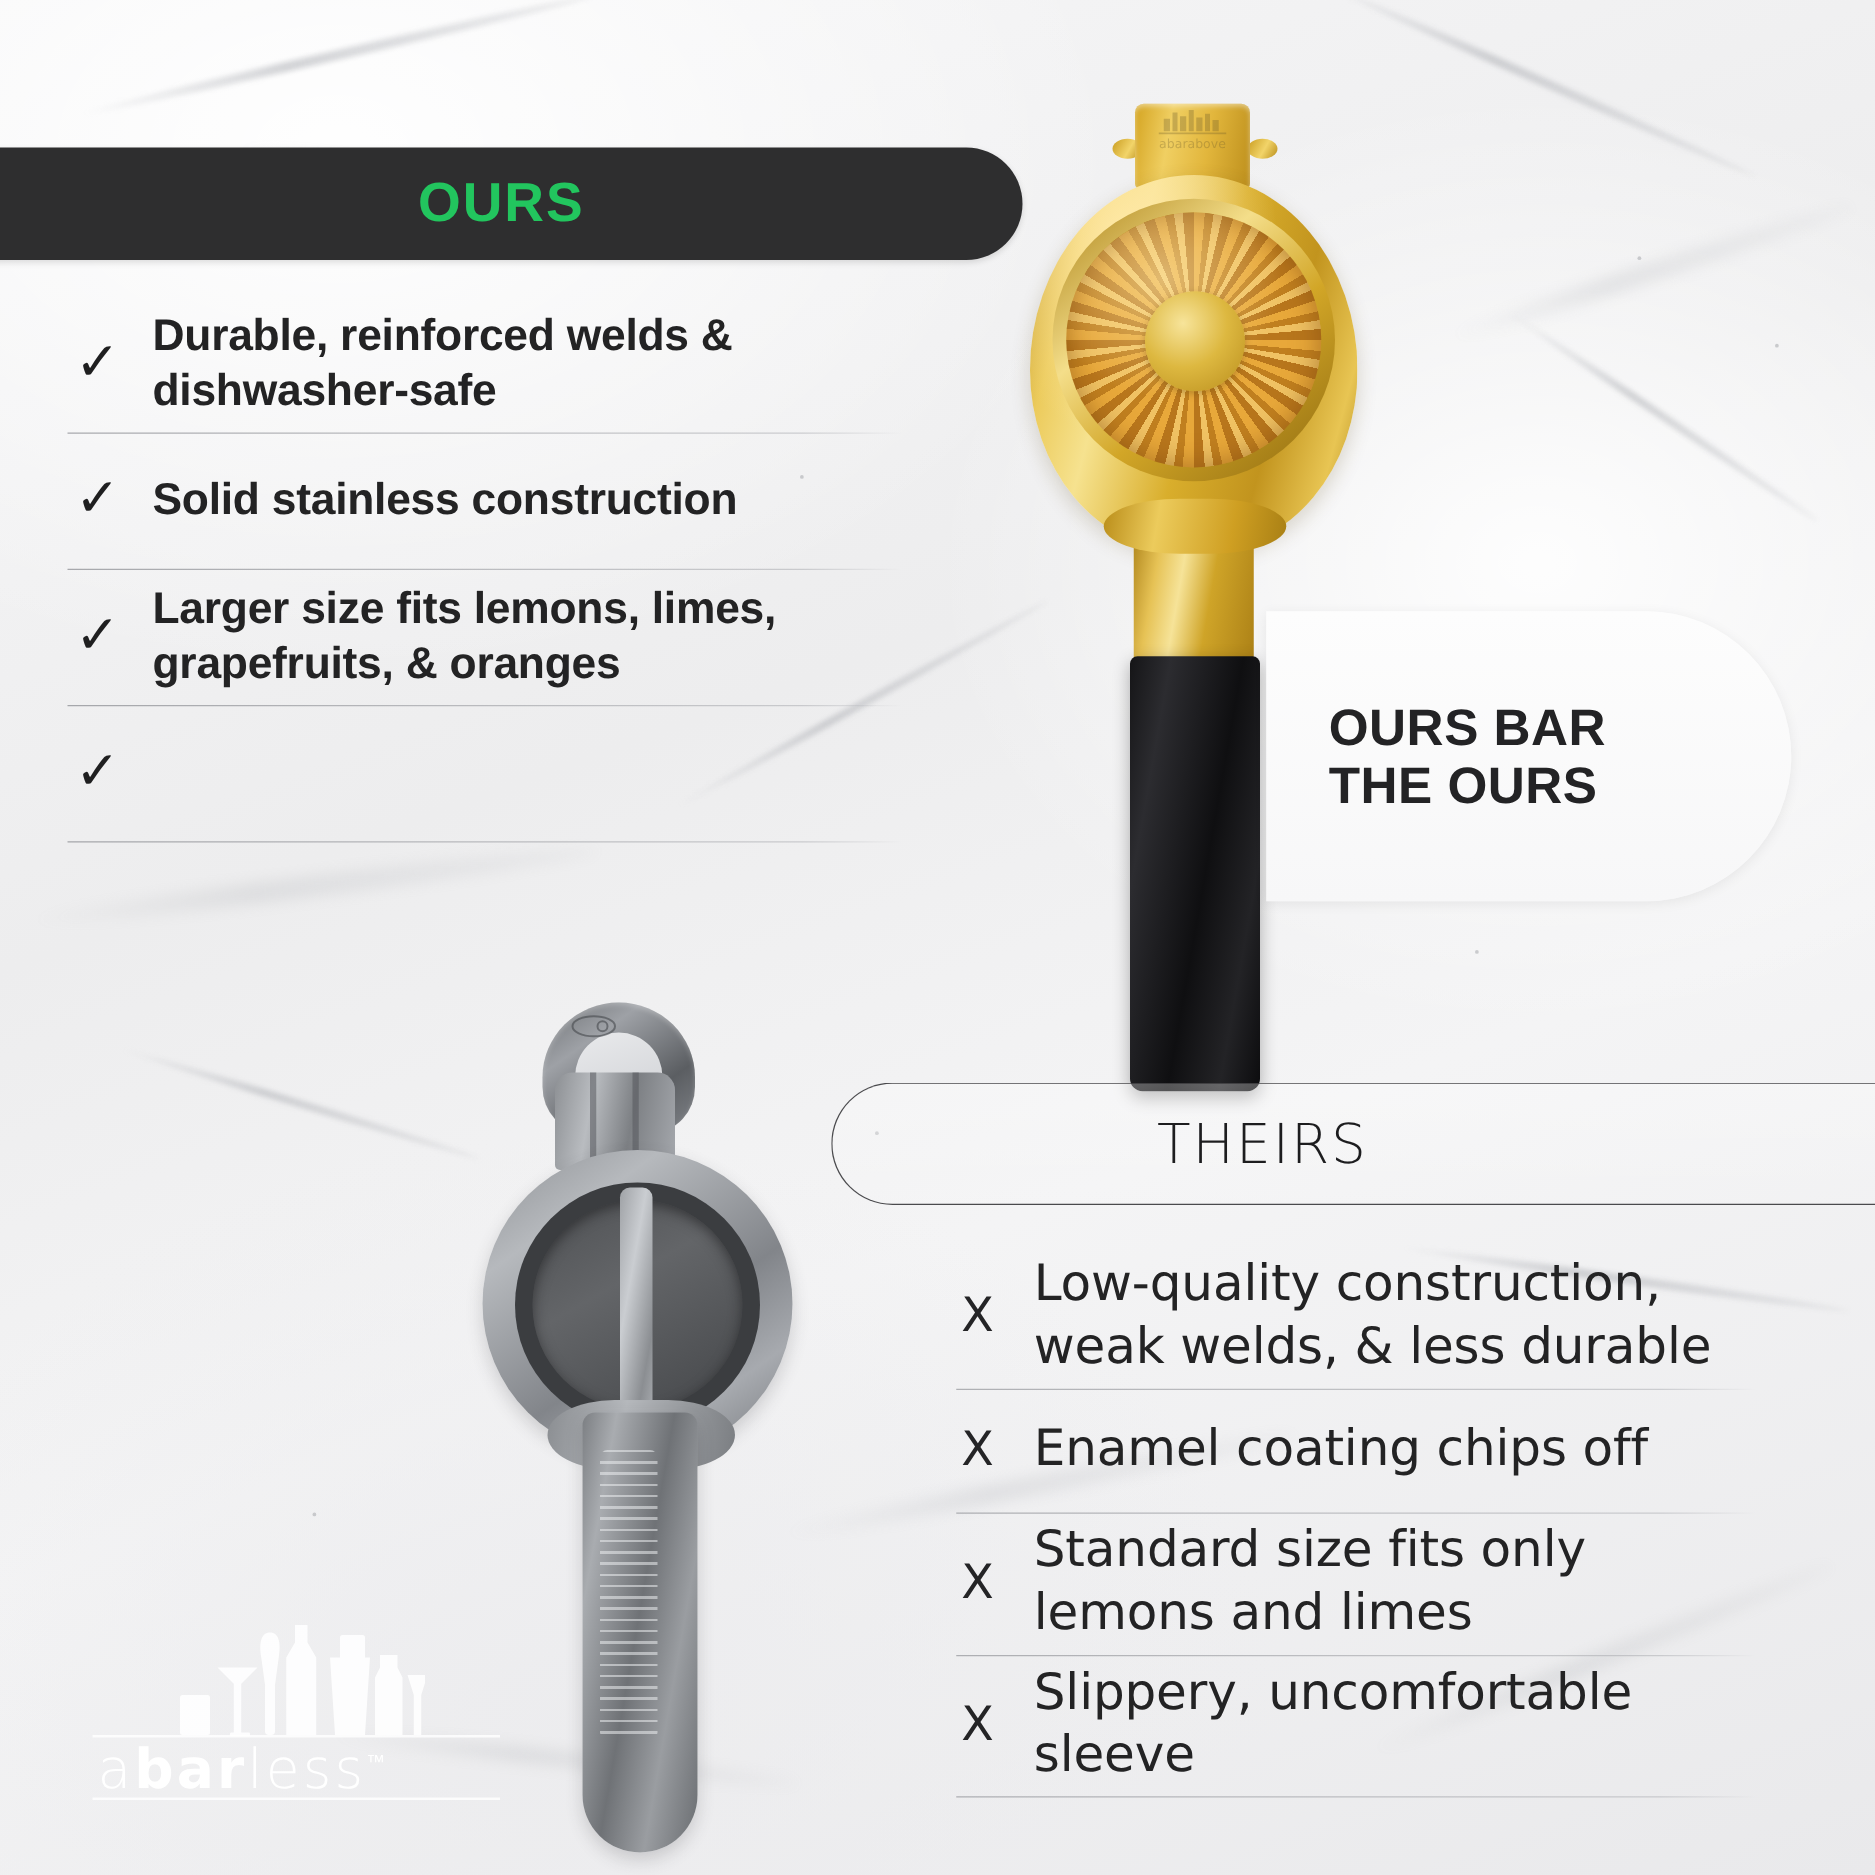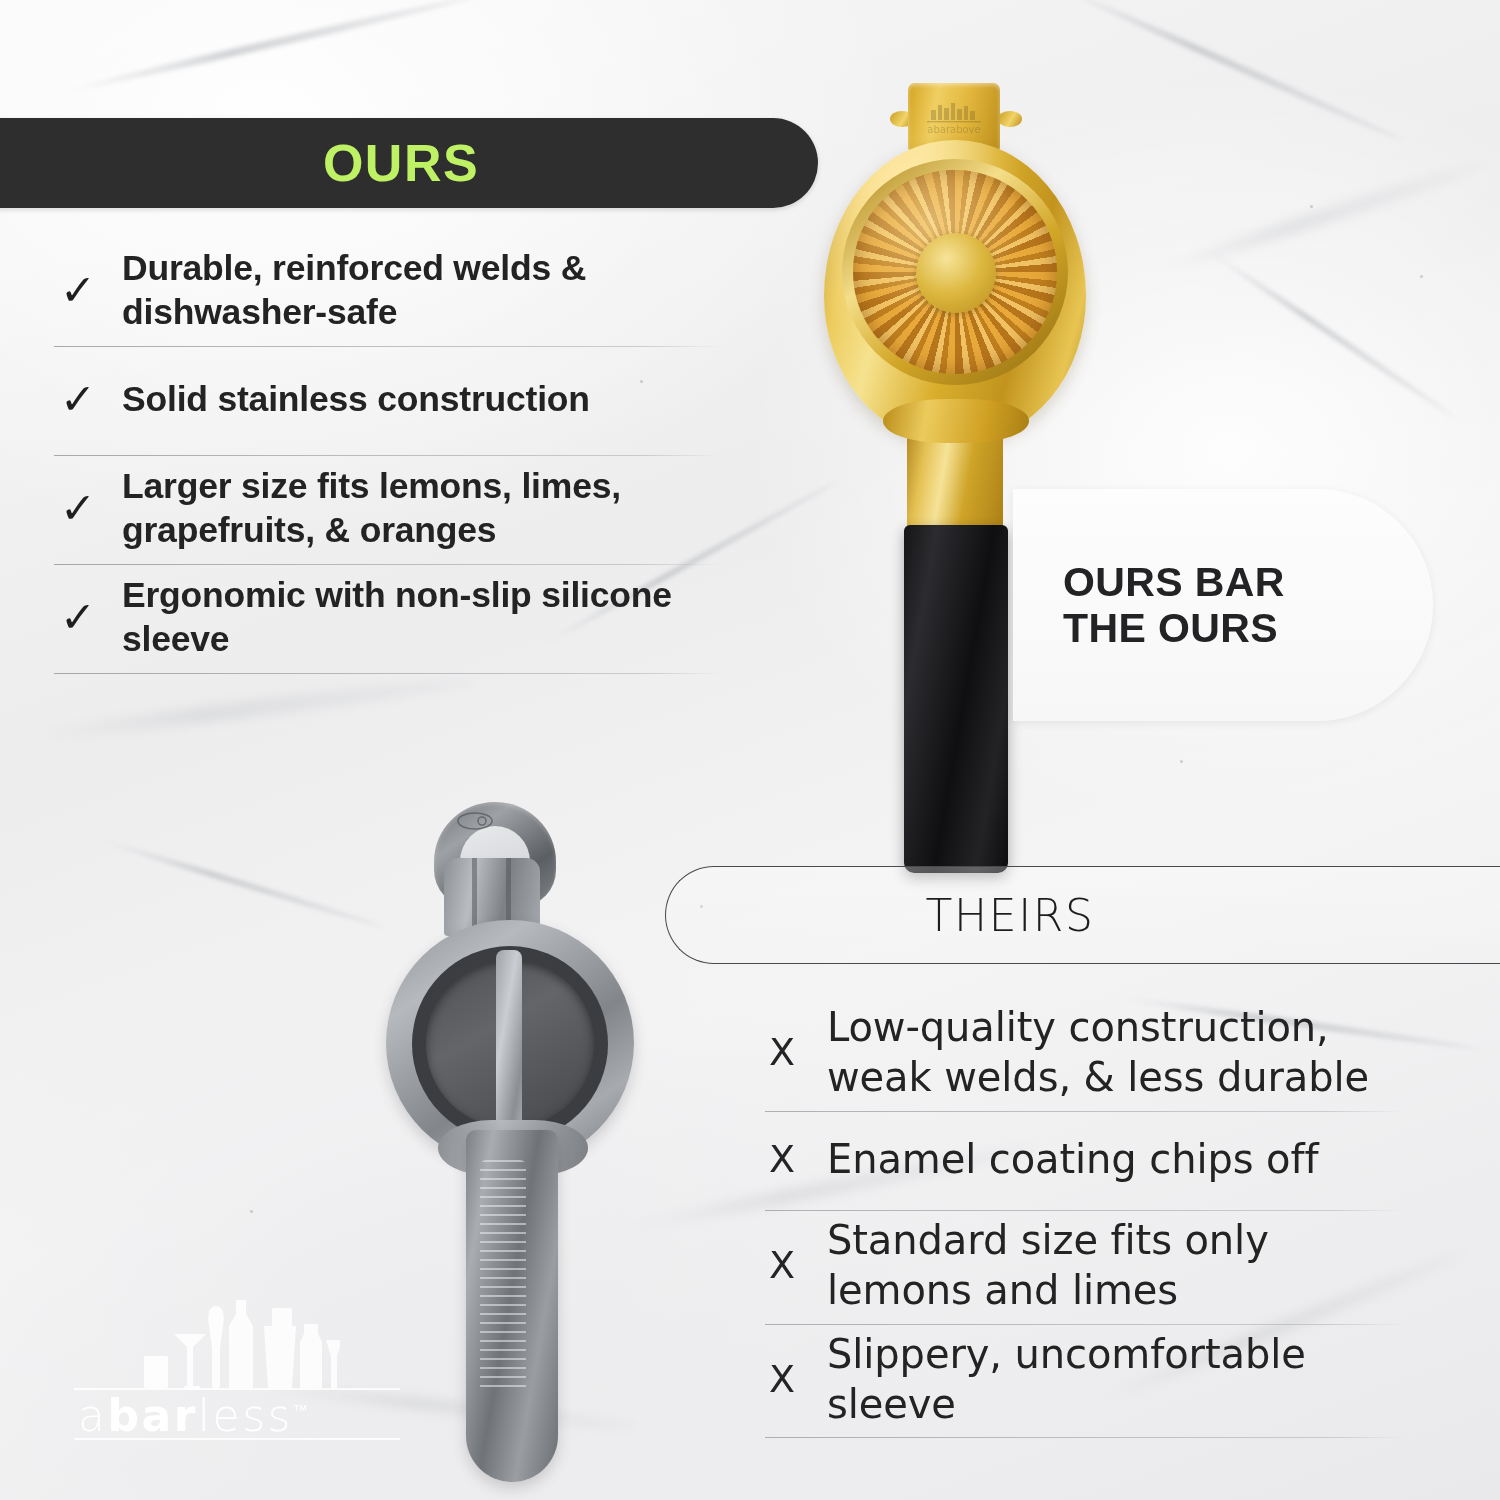--- a/index.html
+++ b/index.html
@@ -27,21 +27,21 @@
 
   
   #ours-header{
     position:absolute;left:-40px;top:118px;width:858px;height:90px;
     background:#2e2e2f;
     border-radius:0 48px 48px 0;
     display:flex;align-items:center;justify-content:center;
     box-shadow:0 2px 5px rgba(0,0,0,.13);
   }
   #ours-header .txt{
-    color:#bef264;font-size:52px;font-weight:bold;letter-spacing:1.5px;
+    color:#22c55e;font-size:44px;font-weight:bold;letter-spacing:1.5px;
     padding-left:24px;
   }
 
   
   #ours-list{position:absolute;left:54px;top:238px;width:668px;}
   .o-row{display:flex;align-items:center;min-height:92px;padding:6px 0 10px 0;}
   .o-mark{
     width:62px;flex:0 0 62px;color:#1f1f20;font-size:43px;line-height:1;
     font-weight:500;text-align:left;padding-left:6px;
     font-family:"DejaVu Sans", sans-serif;
@@ -60,21 +60,21 @@
     border-radius:7px 7px 4px 4px;
     box-shadow:inset 0 2px 4px rgba(255,255,255,.45);
   }
   .g-ear{
     position:absolute;top:56px;width:24px;height:16px;border-radius:50%;
     background:linear-gradient(120deg,#c99c20,#f2d469 55%,#b98d1a);
   }
   .g-ear.l{left:100px;}
   .g-ear.r{left:208px;}
   .g-logo{
-    position:absolute;left:133px;top:47px;width:62px;height:34px;
+    position:absolute;left:133px;top:32px;width:62px;height:34px;
     opacity:.30;
   }
   .g-body{
     position:absolute;left:34px;top:85px;width:262px;height:300px;
     border-radius:50% 50% 46% 46%/52% 52% 48% 48%;
     background:
       radial-gradient(ellipse at 30% 18%, #ffe9a8 0%, rgba(255,233,168,0) 46%),
       linear-gradient(105deg,#b98c18 0%,#eccb5c 16%,#f6e28f 30%,#d9ae2c 52%,#c2941e 72%,#e8c553 88%,#a87f14 100%);
     box-shadow:0 6px 16px rgba(90,70,20,.20);
   }
@@ -273,21 +273,20 @@
       <span class="o-text">Solid stainless construction</span>
     </div>
     <div class="o-div"></div>
     <div class="o-row">
       <span class="o-mark">✓</span>
       <span class="o-text">Larger size fits lemons, limes, grapefruits, &amp; oranges</span>
     </div>
     <div class="o-div"></div>
     <div class="o-row">
       <span class="o-mark">✓</span>
-      <span class="o-text">Ergonomic with non-slip silicone sleeve</span>
     </div>
     <div class="o-div"></div>
   </div>
 
   <div id="gold-juicer">
     <div class="g-ear l"></div>
     <div class="g-ear r"></div>
     <div class="g-hinge"></div>
     <div class="g-logo">
       <svg viewBox="0 0 62 34" width="62" height="34">

